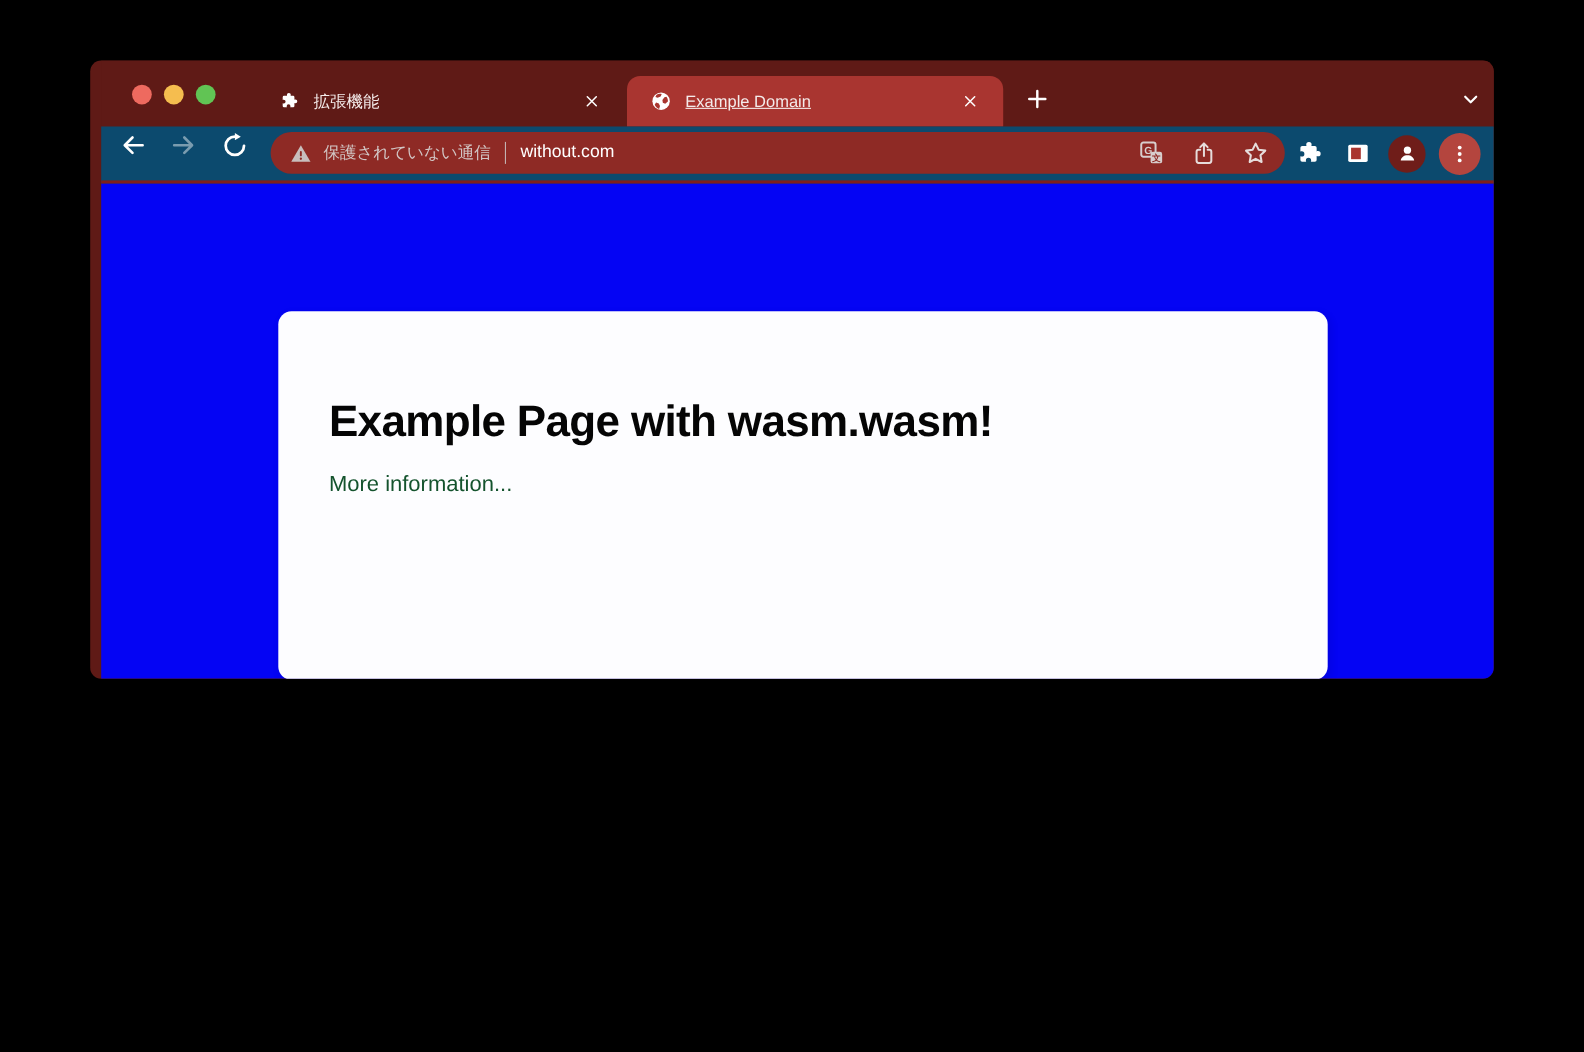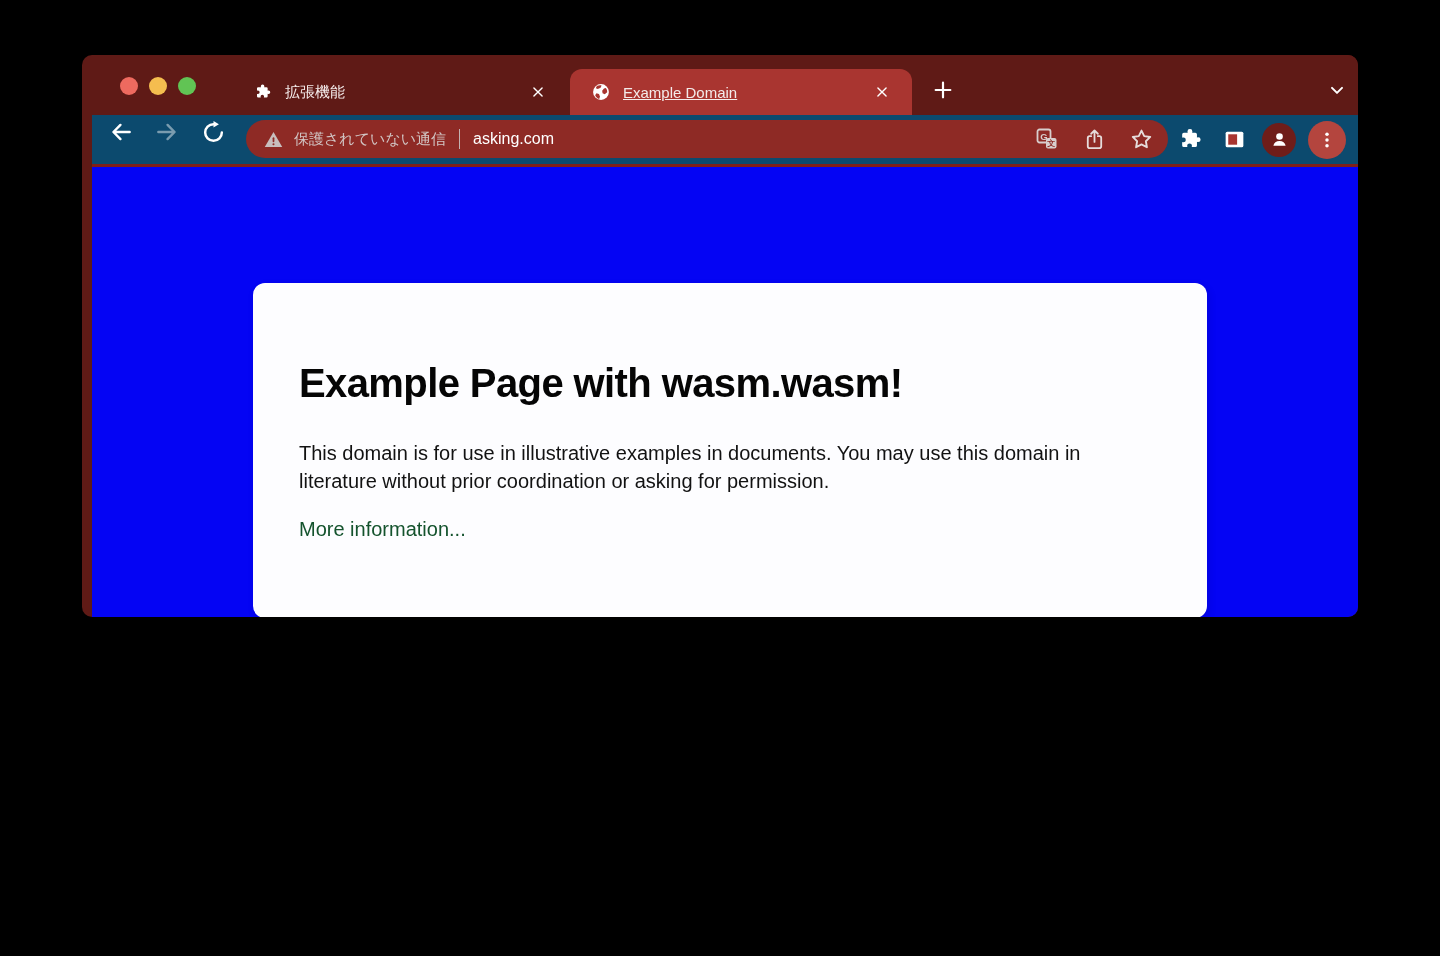--- a/index.html
+++ b/index.html
@@ -146,21 +146,21 @@
     <div class="omnibox">
       <span class="sec-icon">
         <svg width="21" height="21" viewBox="0 0 24 24">
           <path d="M12 3.5L22 20.5H2z" fill="#c8bebd"></path>
           <rect x="11" y="9.5" width="2" height="5.5" rx="1" fill="#8e2a25"></rect>
           <circle cx="12" cy="17.5" r="1.2" fill="#8e2a25"></circle>
         </svg>
       </span>
       <span class="sec-text">保護されていない通信</span>
       <span class="omni-divider"></span>
-      <span class="omni-url">asking.com</span>
+      <span class="omni-url">without.com</span>
 
       <span class="omni-actions">
         <button class="nav-btn">
           <svg width="24" height="24" viewBox="0 0 24 24">
             <rect x="2.5" y="2.5" width="13" height="13" rx="2" fill="none" stroke="#d8cecd" stroke-width="1.8"></rect>
             <text x="9" y="12.6" font-size="9.5" font-family="Liberation Sans, sans-serif" font-weight="bold" fill="#d8cecd" text-anchor="middle">G</text>
             <rect x="11" y="11" width="10.5" height="10.5" rx="2" fill="#d8cecd"></rect>
             <text x="16.3" y="19.2" font-size="8" font-family="Liberation Sans, sans-serif" font-weight="bold" fill="#8e2a25" text-anchor="middle">文</text>
           </svg>
         </button>
@@ -202,18 +202,17 @@
           <circle cx="12" cy="12" r="2.1" fill="#ffffff"></circle>
           <circle cx="12" cy="19" r="2.1" fill="#ffffff"></circle>
         </svg>
       </button>
     </div>
   </div>
 
   <div class="content">
     <div class="card">
       <h1>Example Page with wasm.wasm!</h1>
-      <p>This domain is for use in illustrative examples in documents. You may use this domain in literature without prior coordination or asking for permission.</p>
       <a>More information...</a>
     </div>
   </div>
 
 </div>
 
 </body></html>

